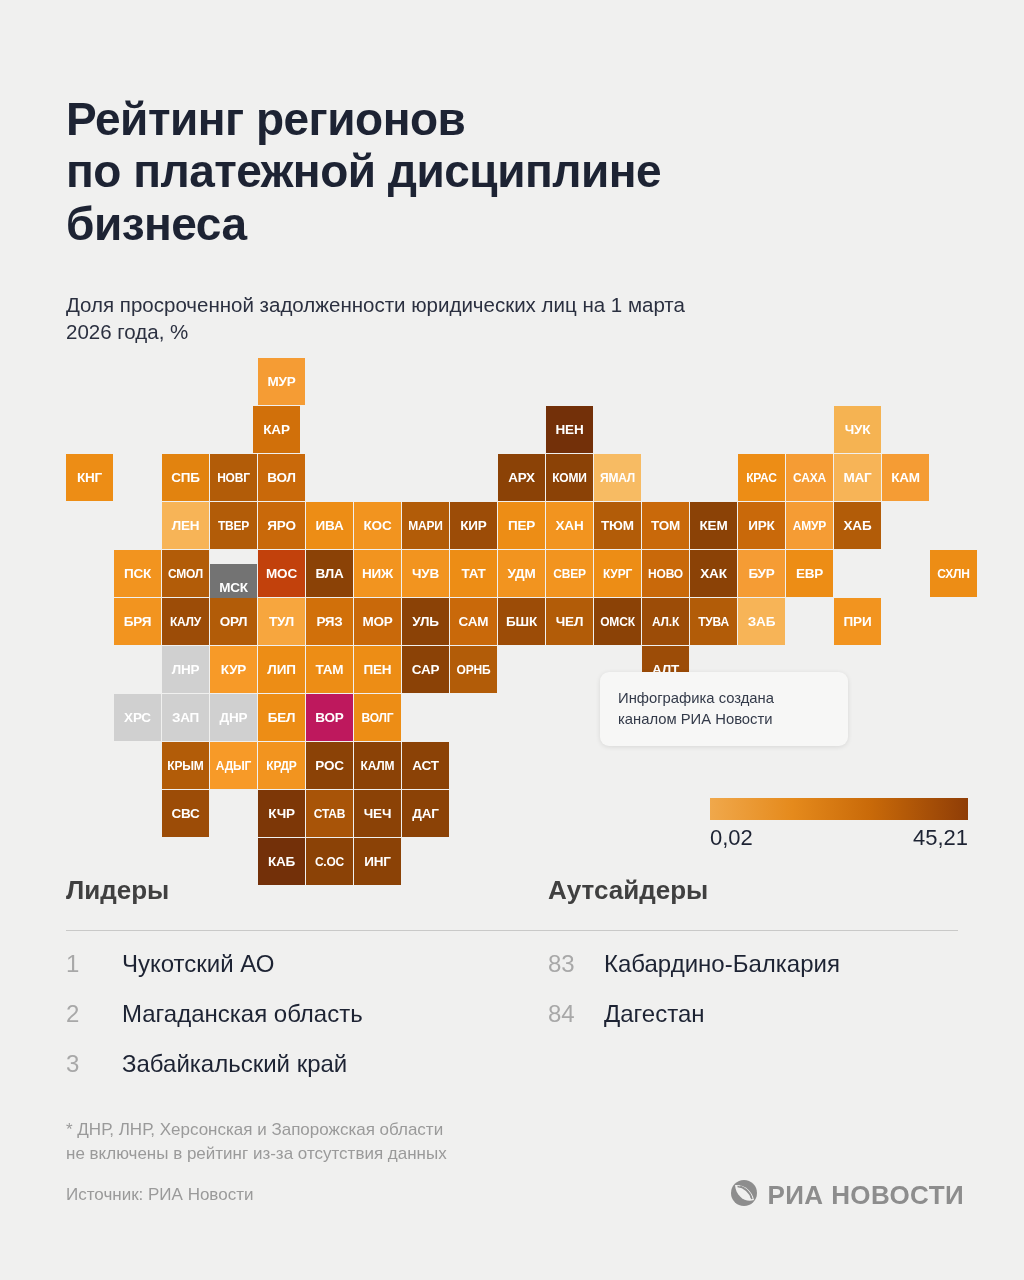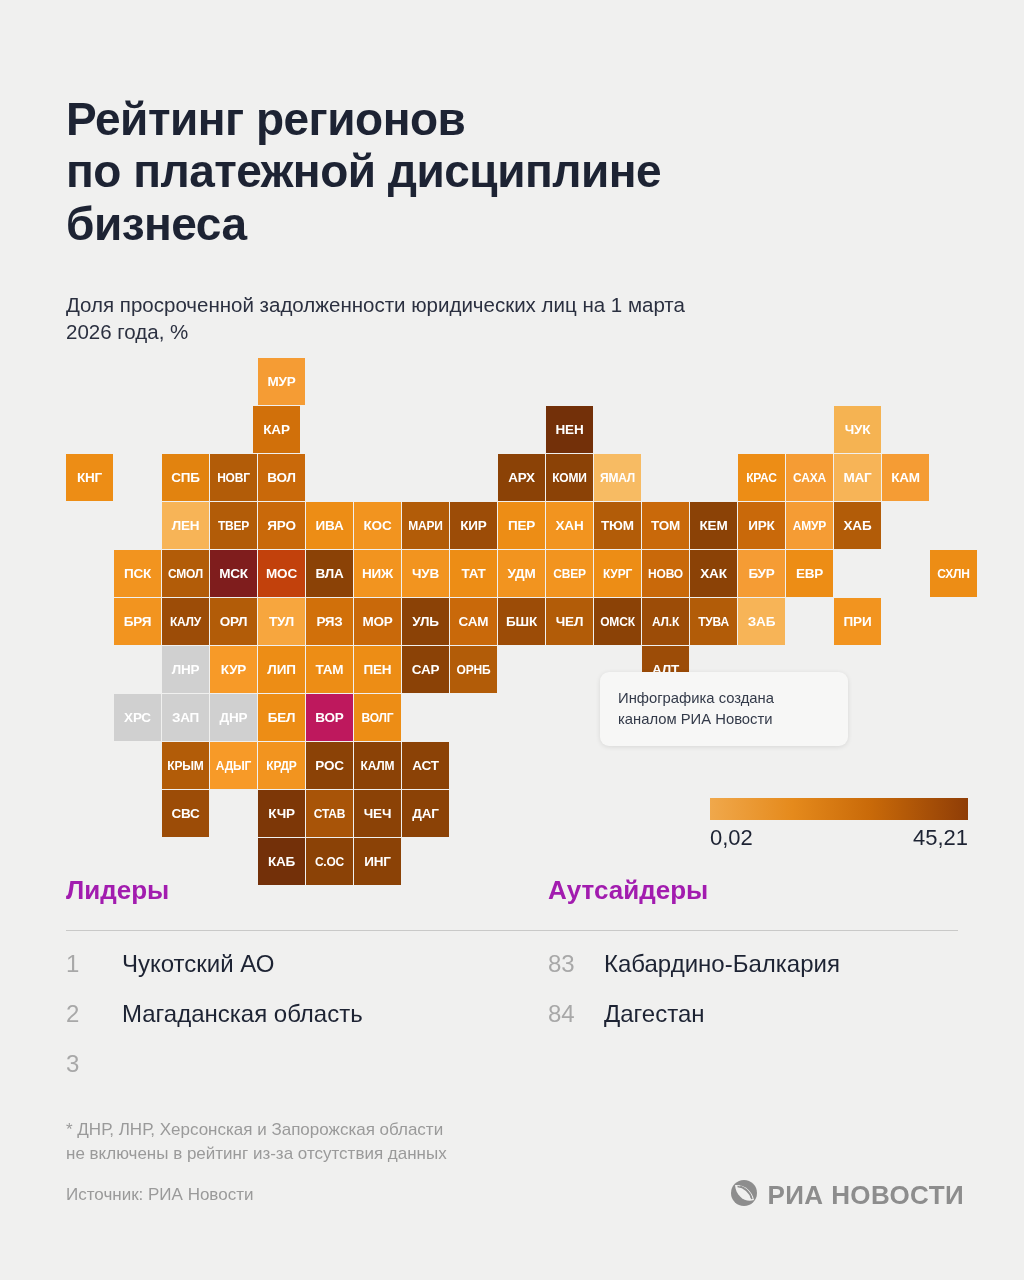--- a/index.html
+++ b/index.html
@@ -53,21 +53,21 @@
     width:258px;height:22px;
     background:linear-gradient(to right,#f0a84b 0%,#e58a1c 32%,#c96a09 62%,#8f3d06 100%);
   }
   .legend-labels{
     display:flex;justify-content:space-between;
     margin-top:5px;font-size:22px;color:#1d2333;
   }
 
   
   .rank-head{
-    position:absolute;font-size:26px;font-weight:bold;color:#a21caf;top:875px;
+    position:absolute;font-size:26px;font-weight:bold;color:#404040;top:875px;
   }
   .rank-head.l{left:66px;}
   .rank-head.r{left:548px;}
   .rule{position:absolute;left:66px;top:930px;width:892px;height:1px;background:#c9c9c8;}
   .rank-col{position:absolute;top:950px;width:470px;}
   .rank-col.l{left:66px;}
   .rank-col.r{left:548px;}
   .rank-row{display:flex;align-items:baseline;height:50px;}
   .rank-num{
     width:56px;flex:0 0 56px;font-size:24px;color:#a8a8a8;font-weight:normal;
@@ -192,21 +192,21 @@
       </div>
       <div class="tile" style="left: 834px; top: 150px; background: rgb(178, 92, 8);">
         <span>ХАБ</span>
       </div>
       <div class="tile" style="left: 114px; top: 198px; background: rgb(242, 148, 31);">
         <span>ПСК</span>
       </div>
       <div class="tile" style="left: 162px; top: 198px; background: rgb(178, 92, 8); font-size: 12px;">
         <span>СМОЛ</span>
       </div>
-      <div class="tile" style="left: 210px; top: 198px; background: #7f1d1d; text-align: right;">
+      <div class="tile" style="left: 210px; top: 212px; background: #737373; text-align: right;">
         <span>МСК</span>
       </div>
       <div class="tile" style="left: 258px; top: 198px; background: #c2410c;">
         <span>МОС</span>
       </div>
       <div class="tile" style="left: 306px; top: 198px; background: rgb(139, 66, 6);">
         <span>ВЛА</span>
       </div>
       <div class="tile" style="left: 354px; top: 198px; background: rgb(242, 148, 31);">
         <span>НИЖ</span>
@@ -391,20 +391,21 @@
       <div class="rank-row">
         <span class="rank-num">1</span>
         <span class="rank-name">Чукотский АО</span>
       </div>
       <div class="rank-row">
         <span class="rank-num">2</span>
         <span class="rank-name">Магаданская область</span>
       </div>
       <div class="rank-row">
         <span class="rank-num">3</span>
+        <span class="rank-name">Забайкальский край</span>
       </div>
     </div>
   <div class="rank-col r" id="outsiders-col">
       <div class="rank-row">
         <span class="rank-num">83</span>
         <span class="rank-name">Кабардино-Балкария</span>
       </div>
       <div class="rank-row">
         <span class="rank-num">84</span>
         <span class="rank-name">Дагестан</span>

